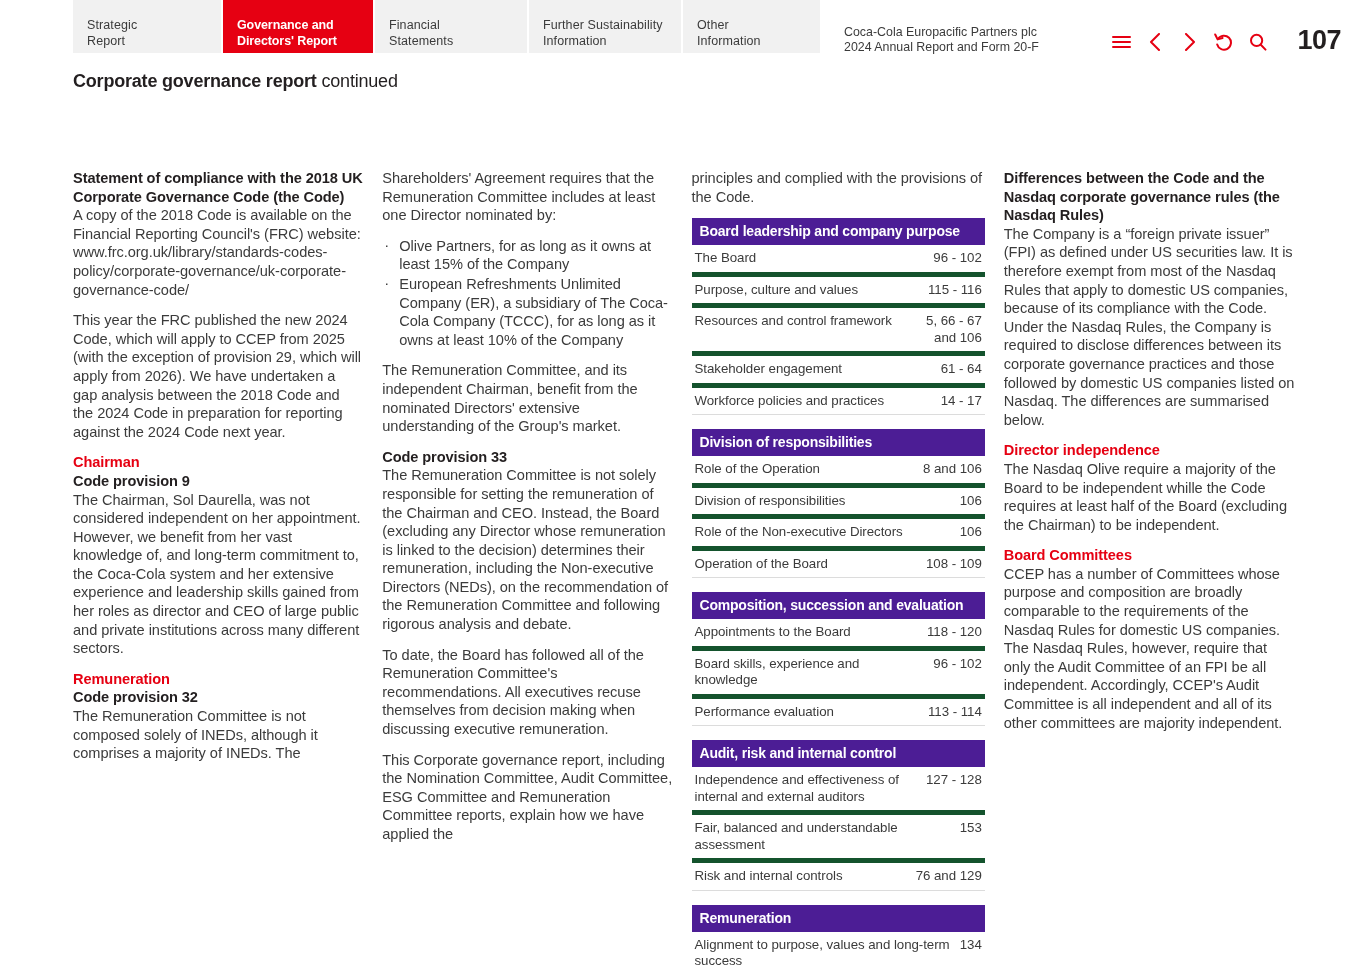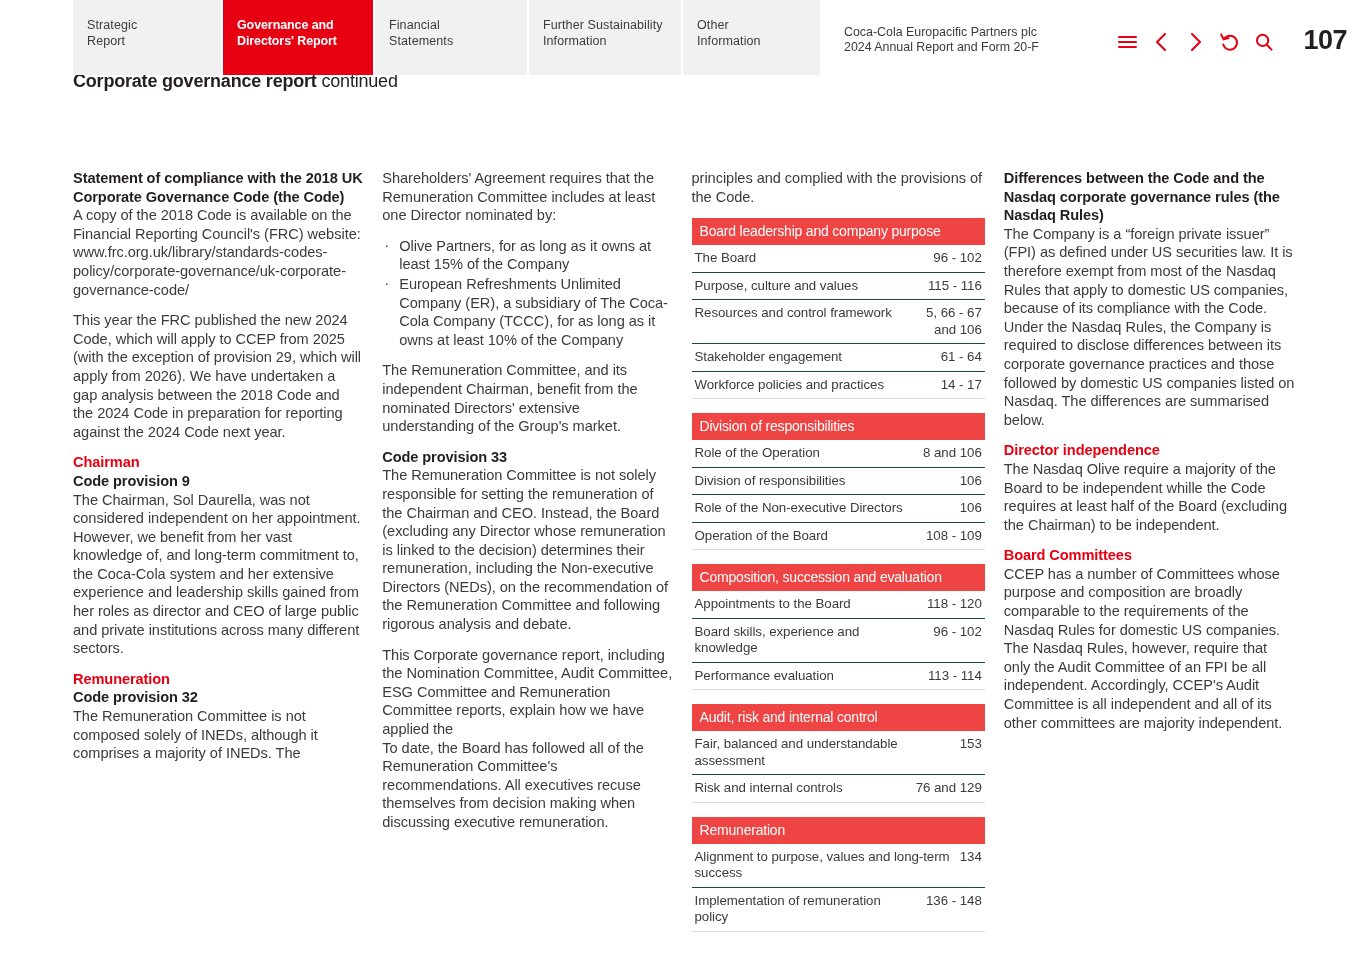--- a/index.html
+++ b/index.html
@@ -19,21 +19,21 @@
   .page-header {
     position: relative;
     height: 57px;
     padding-left: 73px;
     padding-right: 20px;
     display: flex;
     align-items: flex-start;
   }
   .nav-tabs {
     display: flex;
-    height: 75px;
+    height: 53px;
   }
   .nav-tab {
     background: #f1f1f1;
     margin-right: 2px;
     padding: 18px 14px 0 14px;
     font-size: 12.5px;
     line-height: 15.5px;
     color: #3b3b3b;
     box-sizing: border-box;
     letter-spacing: 0.1px;
@@ -55,21 +55,21 @@
     margin-left: 22px;
     margin-top: 25px;
     font-size: 12.4px;
     line-height: 15px;
     color: #3b3b3b;
     white-space: nowrap;
   }
 
   .header-tools {
     position: absolute;
-    right: 18px;
+    right: 24px;
     top: 30px;
     display: flex;
     align-items: center;
     gap: 13px;
   }
   .tool-icon {
     width: 21px;
     height: 21px;
     display: flex;
     align-items: center;
@@ -155,33 +155,33 @@
     position: absolute;
     left: 2px;
     top: -1px;
     color: #3b3b3b;
     font-size: 15px;
   }
 
   
   .ref-table { margin-bottom: 14px; }
   .ref-table-head {
-    background: #ef4444;
+    background: #4c1d95;
     color: #ffffff;
-    font-weight: normal;
+    font-weight: bold;
     font-size: 14px;
     line-height: 16px;
     letter-spacing: -0.2px;
     padding: 5px 0 6px 8px;
   }
   .ref-row {
     display: flex;
     justify-content: space-between;
     align-items: flex-start;
-    border-bottom: 1px solid #14532d;
+    border-bottom: 5px solid #14532d;
     padding: 5px 3px 5px 3px;
     gap: 8px;
   }
   .ref-row:last-child { border-bottom: 1px solid #dcdcdc; }
   .ref-label {
     font-size: 13.3px;
     line-height: 16.5px;
     color: #3b3b3b;
     letter-spacing: -0.05px;
     flex: 1 1 auto;
@@ -274,22 +274,22 @@
 
   <div class="col c2">
     <p class="body">Shareholders' Agreement requires that the Remuneration Committee includes at least one Director nominated by:</p>
     <ul class="bullets">
       <li>Olive Partners, for as long as it owns at least 15% of the Company</li>
       <li>European Refreshments Unlimited Company (ER), a subsidiary of The Coca-Cola Company (TCCC), for as long as it owns at least 10% of the Company</li>
     </ul>
     <p class="body">The Remuneration Committee, and its independent Chairman, benefit from the nominated Directors' extensive understanding of the Group's market.</p>
     <h3 class="sub-bold">Code provision 33</h3>
     <p class="body">The Remuneration Committee is not solely responsible for setting the remuneration of the Chairman and CEO. Instead, the Board (excluding any Director whose remuneration is linked to the decision) determines their remuneration, including the Non-executive Directors (NEDs), on the recommendation of the Remuneration Committee and following rigorous analysis and debate.</p>
+    <p class="body">To date, the Board has followed all of the Remuneration Committee's recommendations.  All executives recuse themselves from decision making when discussing executive remuneration.</p>
     <p class="body tight">This Corporate governance report, including the Nomination Committee, Audit Committee, ESG Committee and Remuneration Committee reports, explain how we have applied the</p>
-    <p class="body">To date, the Board has followed all of the Remuneration Committee's recommendations.  All executives recuse themselves from decision making when discussing executive remuneration.</p>
   </div>
 
   <div class="col c3">
     <p class="body">principles and complied with the provisions of the Code.</p>
 
     <div class="ref-table">
       <div class="ref-table-head">Board leadership and company purpose</div>
       <div class="ref-row">
           <span class="ref-label">The Board</span>
           <span class="ref-pages" style="white-space: pre-line;">96 - 102</span>
@@ -344,20 +344,24 @@
           <span class="ref-pages" style="white-space: pre-line;">96 - 102</span>
         </div>
       <div class="ref-row">
           <span class="ref-label">Performance evaluation</span>
           <span class="ref-pages" style="white-space: pre-line;">113 - 114</span>
         </div>
     </div>
 
     <div class="ref-table">
       <div class="ref-table-head">Audit, risk and internal control</div>
+      <div class="ref-row">
+          <span class="ref-label">Independence and effectiveness of internal and external auditors</span>
+          <span class="ref-pages" style="white-space: pre-line;">127 - 128</span>
+        </div>
       <div class="ref-row">
           <span class="ref-label">Fair, balanced and understandable assessment</span>
           <span class="ref-pages" style="white-space: pre-line;">153</span>
         </div>
       <div class="ref-row">
           <span class="ref-label">Risk and internal controls</span>
           <span class="ref-pages" style="white-space: pre-line;">76 and 129</span>
         </div>
     </div>
 

